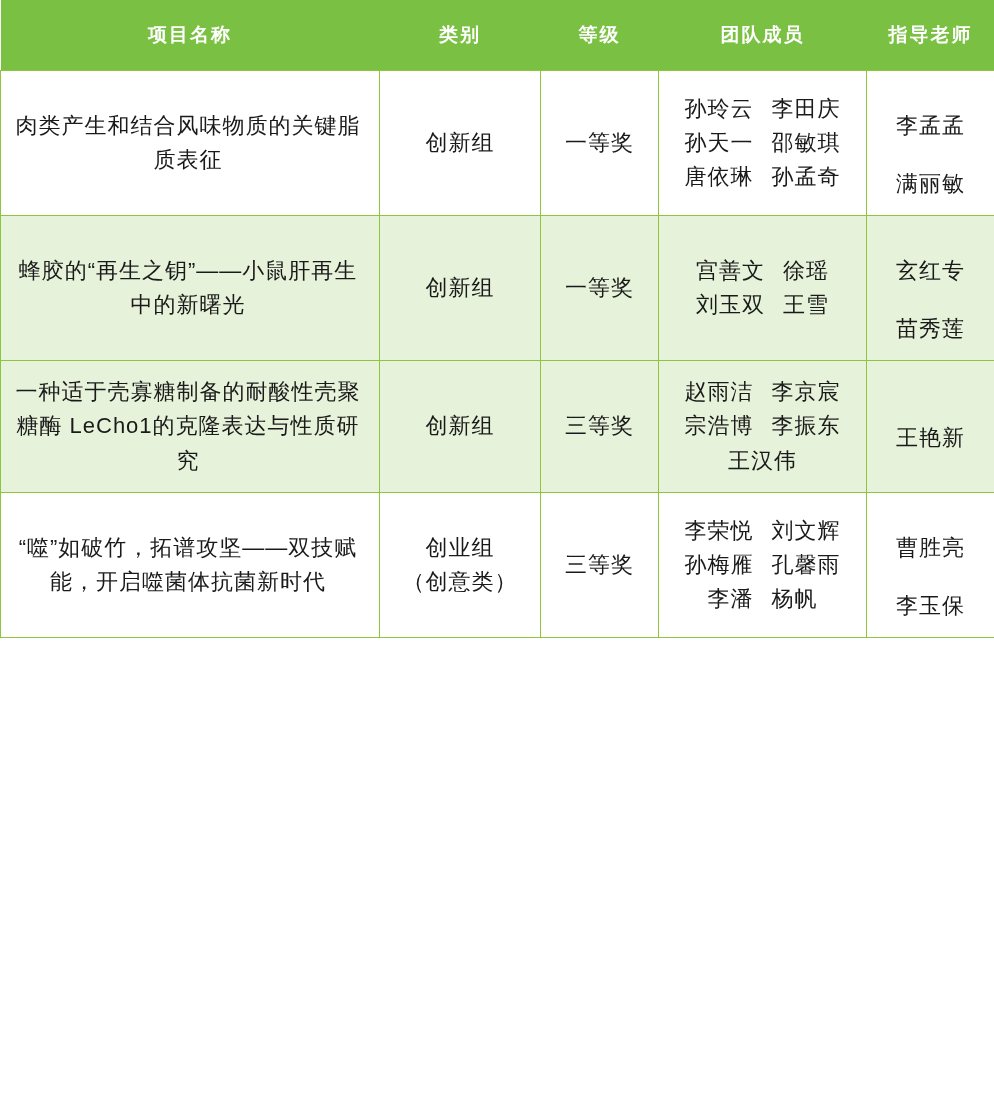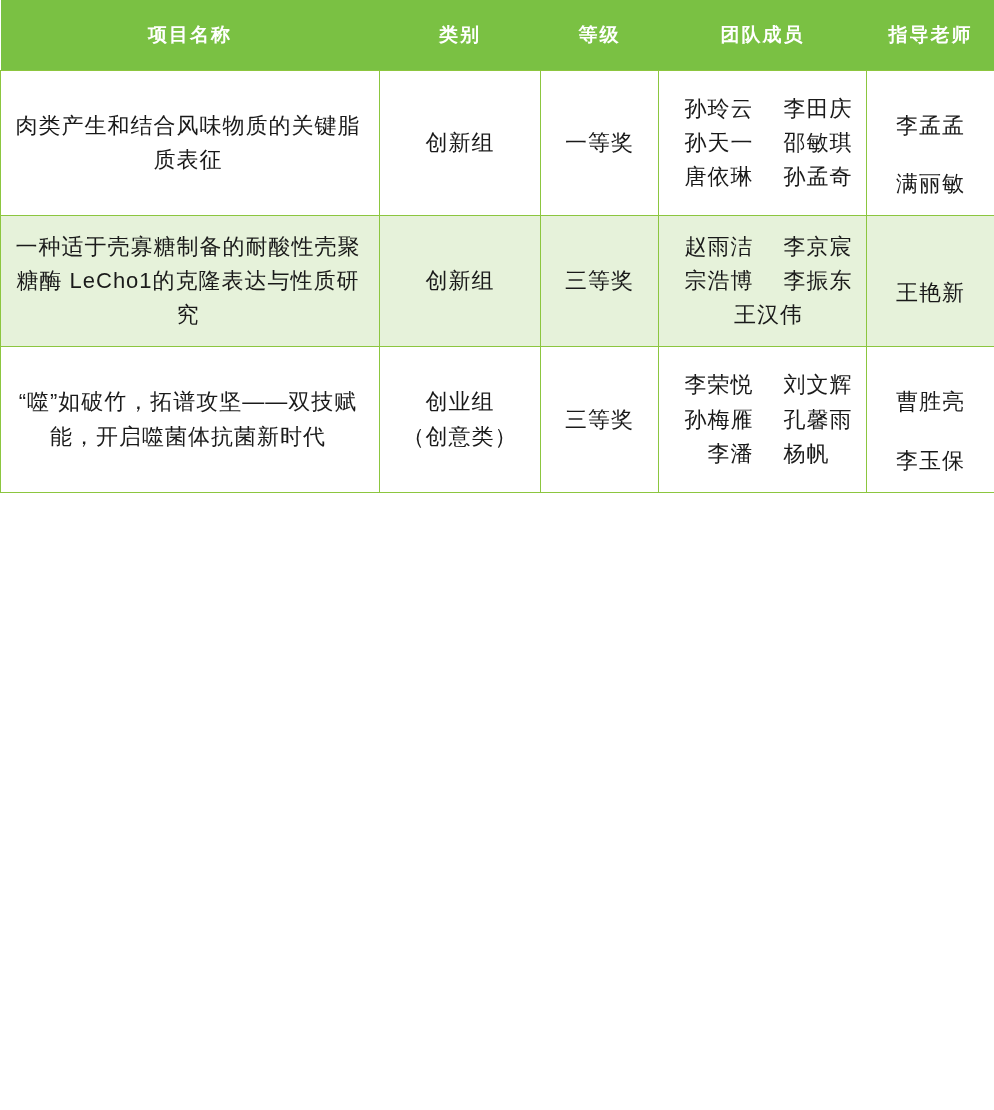--- a/index.html
+++ b/index.html
@@ -56,21 +56,20 @@
     text-align: center;
   }
   td.cell-team .team-line {
     display: flex;
     justify-content: center;
     gap: 18px;
     white-space: nowrap;
   }
   td.cell-team .team-line span {
     display: inline-block;
-    margin-left: 12px;
   }
   td.cell-mentor .mentor-line { white-space: nowrap; margin-top: 24px; }
   td.cell-cat .cat-line { white-space: nowrap; }
 </style>
 </head>
 <body>
 
 <table class="award-table">
   <colgroup>
     <col class="c-name">
@@ -102,20 +101,36 @@
             </div><div class="team-line">
               <span>唐依琳</span>
               <span>孙孟奇</span>
             </div></div></td>
         <td class="cell-mentor">
           <div class="mentor-line">李孟孟</div>
           <div class="mentor-line">满丽敏</div>
         </td>
       </tr>
       <tr class="row-green">
+        <td class="cell-name">蜂胶的“再生之钥”——小鼠肝再生中的新曙光</td>
+        <td class="cell-cat">创新组</td>
+        <td class="cell-level">一等奖</td>
+        <td class="cell-team"><div class="team-rows"><div class="team-line">
+              <span>宫善文</span>
+              <span>徐瑶</span>
+            </div><div class="team-line">
+              <span>刘玉双</span>
+              <span>王雪</span>
+            </div></div></td>
+        <td class="cell-mentor">
+          <div class="mentor-line">玄红专</div>
+          <div class="mentor-line">苗秀莲</div>
+        </td>
+      </tr>
+      <tr class="row-green">
         <td class="cell-name">一种适于壳寡糖制备的耐酸性壳聚糖酶 LeCho1的克隆表达与性质研究</td>
         <td class="cell-cat">创新组</td>
         <td class="cell-level">三等奖</td>
         <td class="cell-team"><div class="team-rows"><div class="team-line">
               <span>赵雨洁</span>
               <span>李京宸</span>
             </div><div class="team-line">
               <span>宗浩博</span>
               <span>李振东</span>
             </div><div class="team-line">

